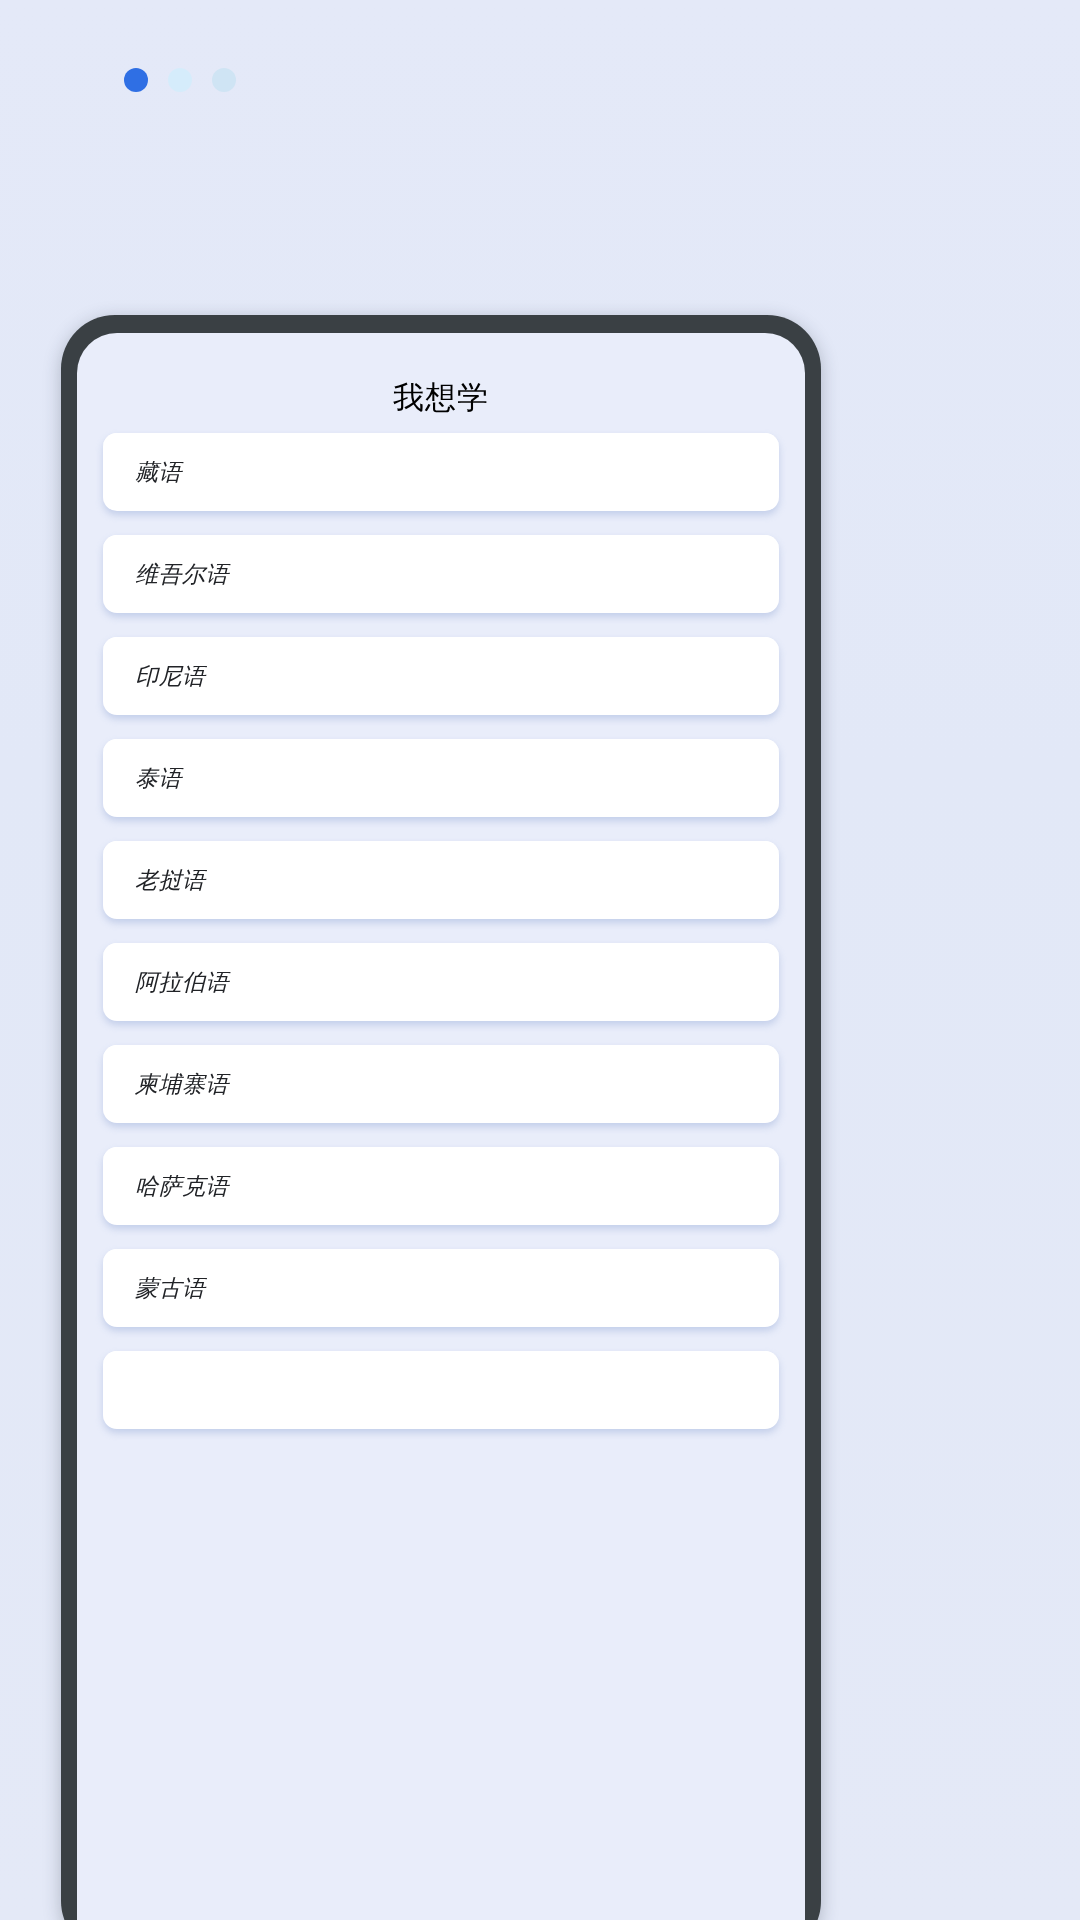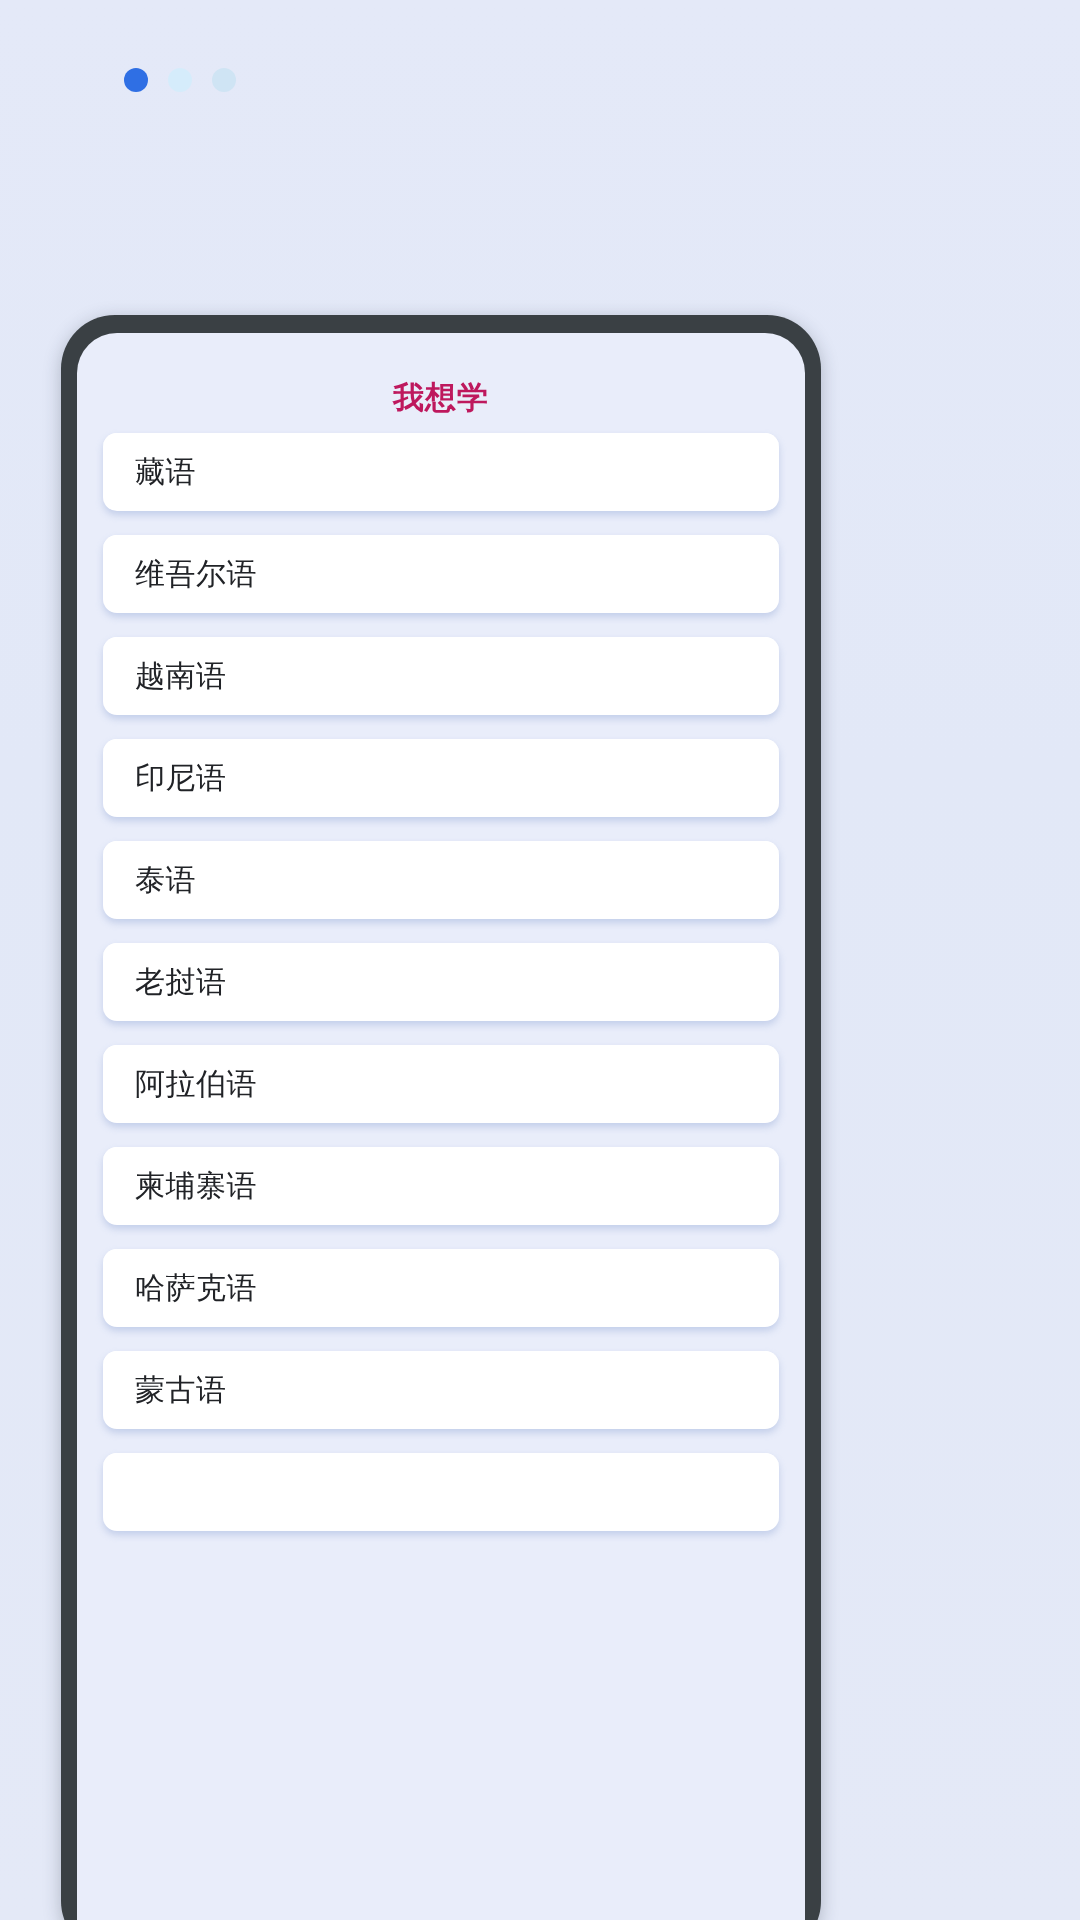--- a/index.html
+++ b/index.html
@@ -76,43 +76,44 @@
     width:100%; height:100%;
     background:#e9edfa;
     border-radius:40px 40px 0 0;
     overflow:hidden;
     position:relative;
   }
   .screen-header {
     height:84px;
     display:flex; align-items:center; justify-content:center;
     font-size:31px;
-    font-weight:bold;
-    color:#be185d;
+    font-weight:normal;
+    color:#000000;
     letter-spacing:1px;
     padding-top:46px;
   }
 
   .lang-list {
     padding:16px 26px 0 26px;
     display:flex; flex-direction:column;
     gap:24px;
   }
   .lang-card {
     height:78px;
     background:#ffffff;
     border-radius:14px;
     display:flex; align-items:center;
     padding-left:32px;
     box-shadow:0 4px 7px rgba(150,170,215,.45), 0 1px 0 rgba(255,255,255,.9) inset;
   }
   .lang-card .label {
-    font-size:30px;
+    font-size:23px;
     color:#212327;
     letter-spacing:.5px;
+    font-style:italic;
   }
 </style>
 </head>
 <body>
 
 <div class="page">
 
   <div class="dots">
     <span class="dot d1"></span>
     <span class="dot d2"></span>
@@ -125,23 +126,20 @@
     <div class="screen">
 
       <div class="screen-header">我想学</div>
 
       <div class="lang-list">
           <div class="lang-card">
             <span class="label">藏语</span>
           </div>
           <div class="lang-card">
             <span class="label">维吾尔语</span>
-          </div>
-          <div class="lang-card">
-            <span class="label">越南语</span>
           </div>
           <div class="lang-card">
             <span class="label">印尼语</span>
           </div>
           <div class="lang-card">
             <span class="label">泰语</span>
           </div>
           <div class="lang-card">
             <span class="label">老挝语</span>
           </div>

